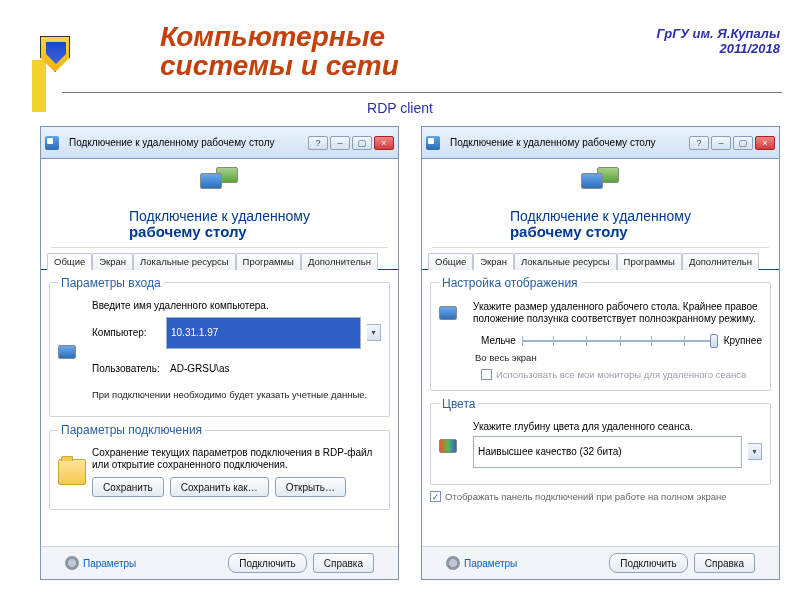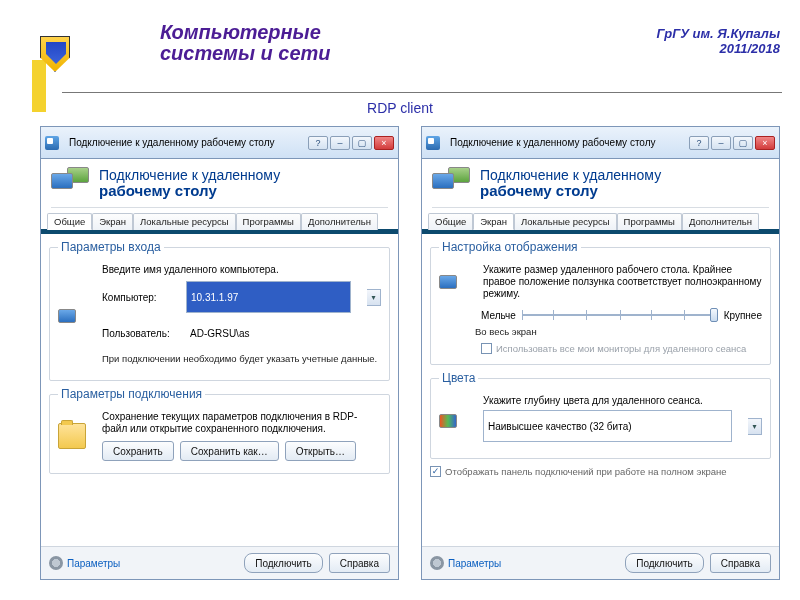--- a/index.html
+++ b/index.html
@@ -1,62 +1,62 @@
 <!DOCTYPE html>
 <html><head>
 <meta charset="utf-8">
 <style>
   * { box-sizing: border-box; margin: 0; padding: 0; }
   body { font-family: "Segoe UI", Tahoma, sans-serif; background: #fff; width: 800px; height: 600px; position: relative; font-size: 10px; }
   .slide-header { position: absolute; top: 22px; left: 40px; right: 20px; }
   .logo { position: absolute; left: 0; top: 14px; width: 30px; height: 36px; background: linear-gradient(#ffd24a,#f0b400); clip-path: polygon(50% 100%,0 60%,0 0,100% 0,100% 60%); border: 1px solid #333; }
   .logo::before { content:""; position:absolute; left:5px; top:5px; width:20px; height:22px; background:linear-gradient(180deg,#2246c6,#3b63da); clip-path:polygon(50% 100%,0 55%,0 0,100% 0,100% 55%); }
   .yellow-bar { position:absolute; left:-8px; top:38px; width:14px; height:52px; background:#f4d22e; }
-  .title { position:absolute; left:120px; top:0; font-size: 20px; font-weight: 700; font-style: italic; color:#4c1d95; line-height:1.05; }
+  .title { position:absolute; left:120px; top:0; font-size: 28px; font-weight: 700; font-style: italic; color:#c2410c; line-height:1.05; }
   .right-block { position:absolute; right:0; top:4px; text-align:right; font-size:13px; font-weight:700; color:#2c2fa8; font-style:italic; }
   .hrule { position:absolute; left:62px; right:18px; top:92px; height:1px; background:#777; }
   .subtitle { position:absolute; left:0; right:0; top:100px; text-align:center; font-size:14px; color:#2c2fa8; }
   .panels { position:absolute; top:126px; left:40px; right:20px; bottom:20px; display:flex; gap:22px; }
   .win { flex:1; border:1px solid #7d96b8; display:flex; flex-direction:column; background:#fff; font-size:10px; }
   .titlebar { height:32px; background:linear-gradient(#eaf2fb,#cfe1f5); display:flex; align-items:center; padding:0 4px; gap:10px; border-bottom:1px solid #7d96b8; }
   .titlebar .tico { width:14px; height:14px; background:linear-gradient(#5fa5e6,#2c6bb0); border-radius:2px; position:relative; }
   .titlebar .tico::after{content:"";position:absolute;left:2px;top:2px;width:6px;height:6px;background:#fff;border-radius:1px;}
   .titlebar .ttxt { flex:1; color:#000; font-size:10px; }
   .winbtns { display:flex; gap:2px; }
   .winbtn { width:20px; height:14px; border:1px solid #8a9fb8; border-radius:2px; background:linear-gradient(#f3f7fc,#d4e2f1); display:flex; align-items:center; justify-content:center; font-size:9px; color:#2b4f7c; }
   .winbtn.close { background:linear-gradient(#f08686,#d23c3c); color:#fff; border-color:#a22; }
-  .banner { padding:8px 10px 6px 10px; display:flex; gap:8px; align-items:center; background:#fff; }
+  .banner { padding:8px 10px 6px 10px; display:flex; gap:8px; align-items:center; background:#fff;flex-direction:column; }
   .banner-ico { width:40px; height:34px; position:relative; }
   .banner-ico .mon { position:absolute; left:0; top:6px; width:22px; height:16px; background:linear-gradient(#6aa8e8,#2b6fbf); border:1px solid #888; border-radius:2px; }
   .banner-ico .mon2 { position:absolute; left:16px; top:0; width:22px; height:16px; background:linear-gradient(#a7d089,#5ca43e); border:1px solid #888; border-radius:2px; }
   .banner-ttl { color:#003b8f; font-size:14px; line-height:1.1; }
   .banner-ttl b { color:#003b8f; font-size:15px; font-weight:700; }
   .banner-hr { height:1px; background:#d8dde3; margin:0 10px; }
-  .tabs { display:flex; padding:4px 6px 0 6px; gap:0; border-bottom:5px solid #0c4a6e; background:#fff; }
+  .tabs { display:flex; padding:4px 6px 0 6px; gap:0; border-bottom:1px solid #0c4a6e; background:#fff; }
   .tab { padding:2px 6px; font-size:9.5px; border:1px solid #bfc8d4; border-bottom:none; background:linear-gradient(#fdfdfd,#eef2f7); position:relative; top:1px; border-radius:2px 2px 0 0; color:#222; white-space:nowrap; cursor:default; }
   .tab.active { background:#fff; border-bottom:1px solid #fff; z-index:1; }
   .page { flex:1; padding:6px 8px 6px 8px; background:#fff; overflow:hidden; }
   fieldset.grp { border:1px solid #cfd6df; border-radius:2px; padding:6px 8px 8px 8px; margin-bottom:6px; }
   fieldset.grp > legend { padding:0 3px; color:#2a5fa0; font-size:12px; }
-  .grp .row { display:flex; align-items:center; gap:16px; margin:4px 0; }
+  .grp .row { display:flex; align-items:center; gap:6px; margin:4px 0; }
   .lbl { color:#000; min-width:68px; }
   .field { flex:1; height:32px; border:1px solid #9fb3cd; background:#fff; padding:0 4px; display:flex; align-items:center; font-size:10px; color:#000; }
   .field.sel { background:#2f5ec4; color:#fff; }
   .combo-arrow { width:14px; height:17px; border:1px solid #9fb3cd; border-left:none; background:linear-gradient(#f3f6fb,#d7e2f0); display:flex; align-items:center; justify-content:center; color:#355; font-size:8px; }
   .hint { color:#222; font-size:9.5px; margin:4px 0 4px 42px; line-height:1.2; }
   .chk { display:inline-flex; align-items:center; gap:4px; font-size:9.5px; color:#666; cursor:default; }
   .chk .box { width:11px; height:11px; border:1px solid #7893b4; background:#fff; display:flex; align-items:center; justify-content:center; font-size:9px; color:#2a5fa0; }
   .smallico { width:28px; height:26px; flex:none; position:relative; }
   .smallico .mon { position:absolute; left:0; top:6px; width:18px; height:14px; background:linear-gradient(#6aa8e8,#2b6fbf); border:1px solid #888; border-radius:2px; }
   .folderico { width:28px; height:26px; flex:none; background:linear-gradient(#ffe39a,#f3c94f); border:1px solid #c9a437; border-radius:2px; position:relative; }
   .folderico::before{content:"";position:absolute;left:2px;top:-4px;width:10px;height:4px;background:#f3c94f;border:1px solid #c9a437;border-bottom:none;border-radius:2px 2px 0 0;}
   .btnrow { display:flex; gap:6px; margin-top:6px; justify-content:flex-start; }
   .btn { height:20px; padding:0 10px; border:1px solid #8fa2bb; border-radius:3px; background:linear-gradient(#fcfdfe,#e3ebf4); font-size:10px; color:#111; cursor:default; display:flex; align-items:center; }
   .btn.primary { font-weight:400;border-radius:8px; }
-  .footer { border-top:1px solid #cfd6df; padding:6px 8px; display:flex; align-items:center; background:#f1f4f8; }
+  .footer { border-top:1px solid #cfd6df; padding:6px 24px; display:flex; align-items:center; background:#f1f4f8; }
   .footer .gear { width:14px; height:14px; border-radius:50%; background:radial-gradient(circle,#bfc8d2 40%,#8a96a3 42%); margin-right:4px; position:relative; }
   .footer .link { color:#0b5fc0; font-size:10px; cursor:default; }
   .footer .spacer { flex:1; }
   .slider-area { display:flex; align-items:center; gap:6px; margin:6px 0 2px 42px; }
   .slider { flex:1; height:18px; position:relative; }
   .slider .track { position:absolute; left:0; right:0; top:8px; height:2px; background:#9fb3cd; }
   .slider .tick { position:absolute; top:4px; width:1px; height:10px; background:#9fb3cd; }
   .slider .thumb { position:absolute; top:2px; width:8px; height:14px; background:linear-gradient(#f4f8fd,#c9dbef); border:1px solid #6f8fb6; border-radius:2px; }
   .small-note { margin-left:36px; font-size:9.5px; color:#222; }
   .disabled { color:#9aa1aa; }

